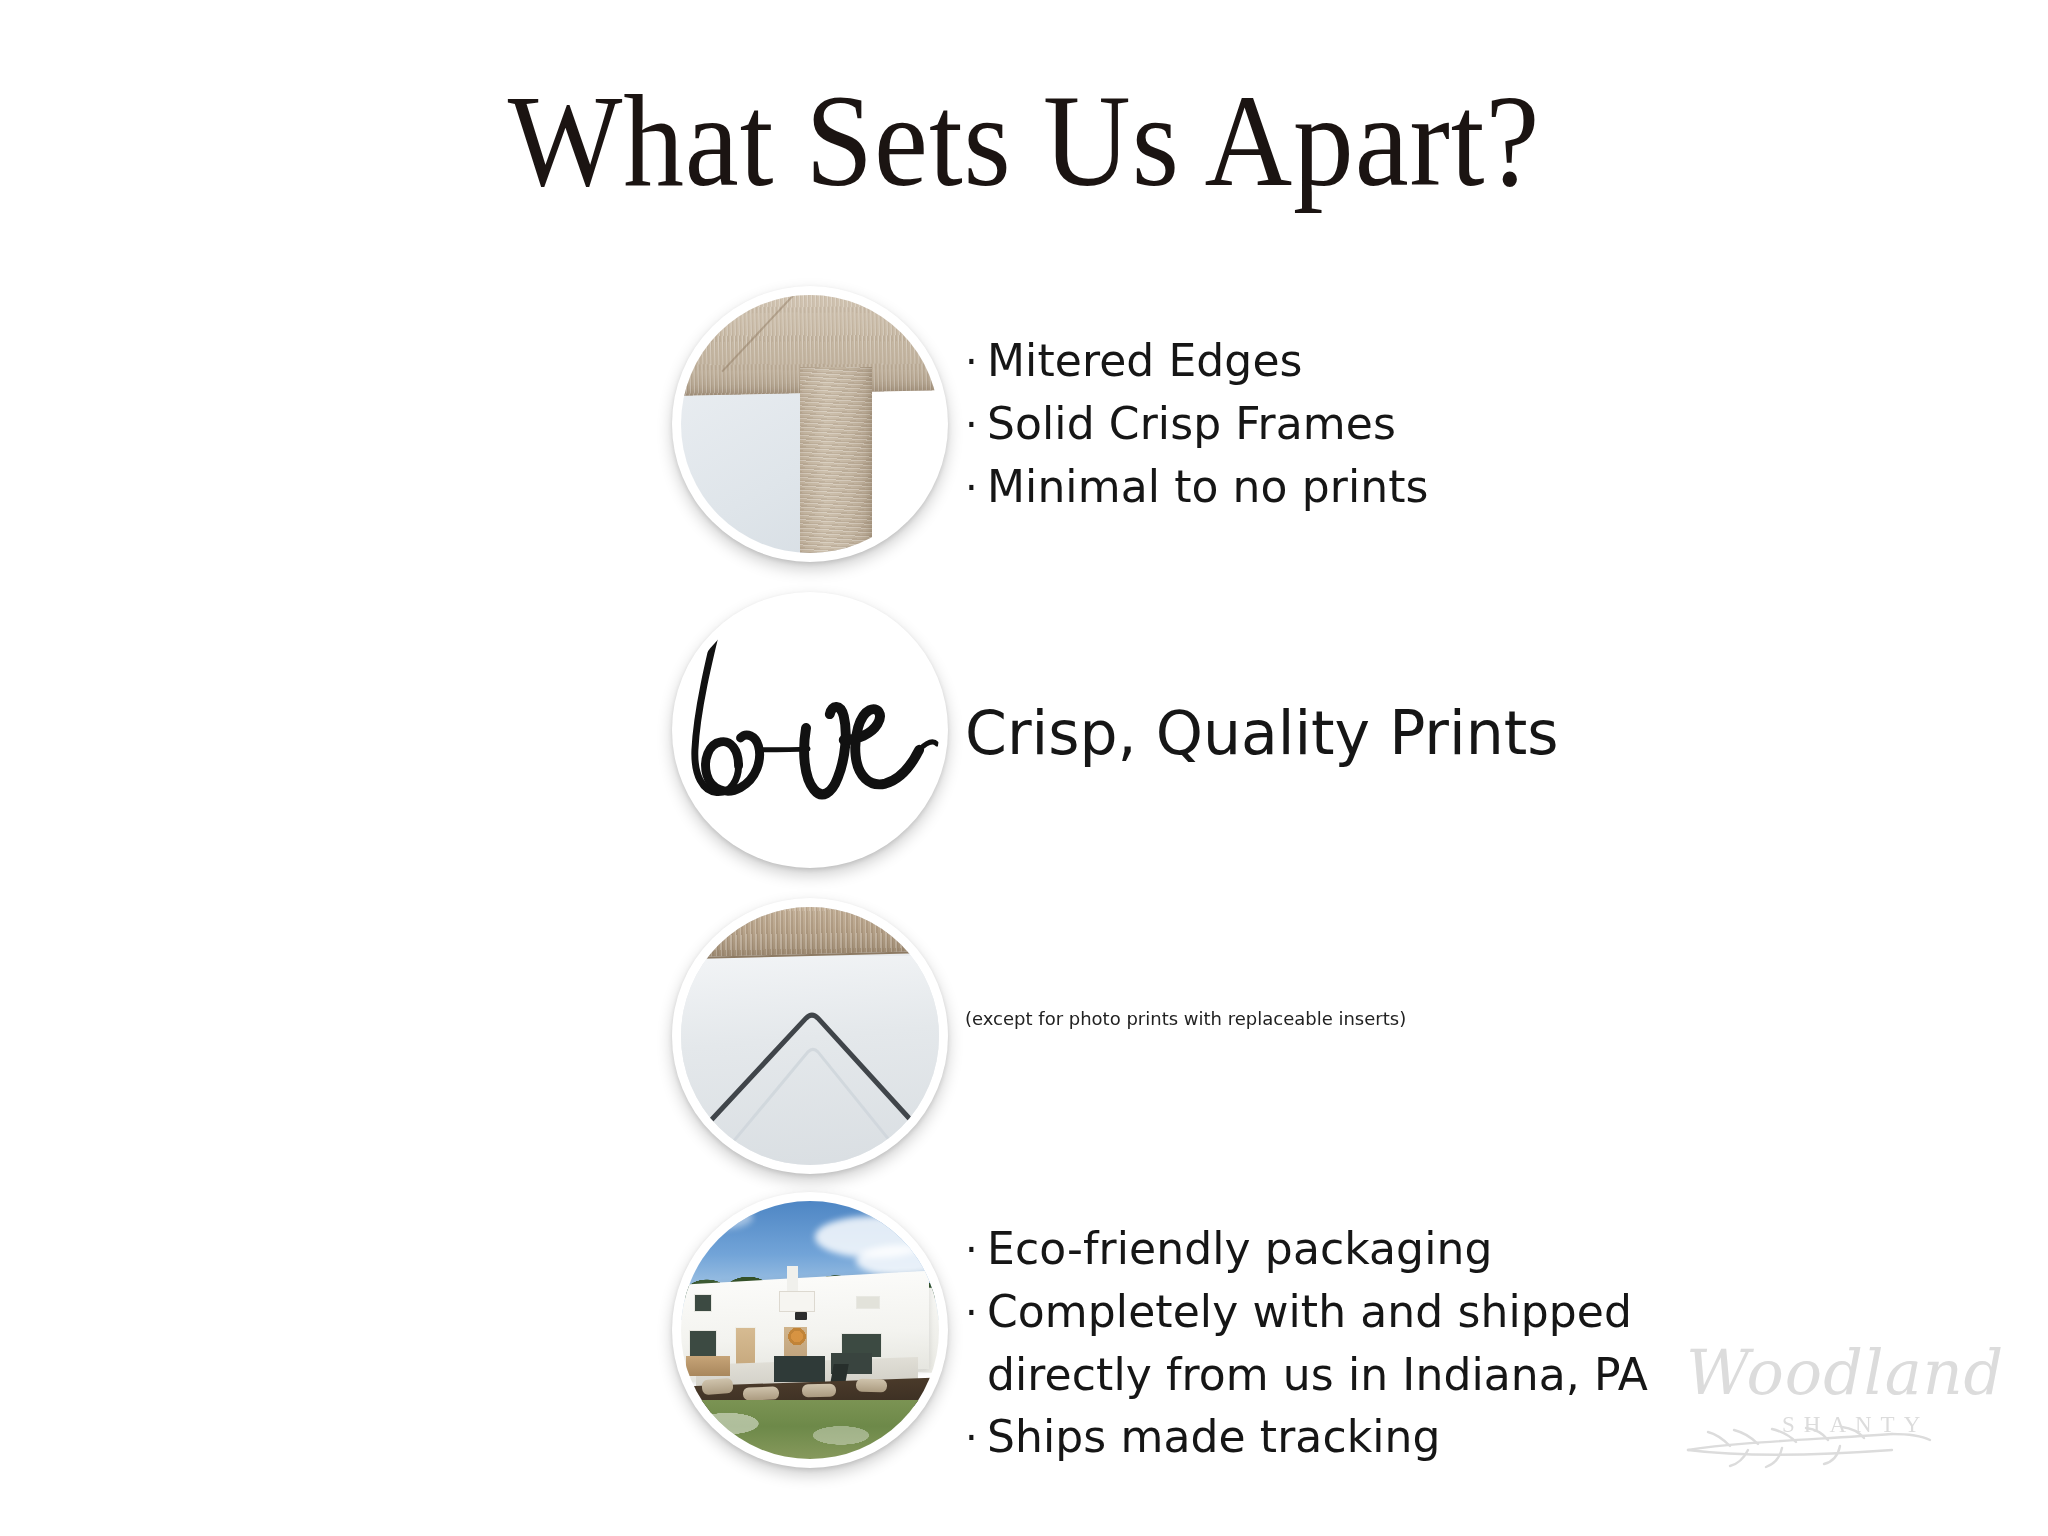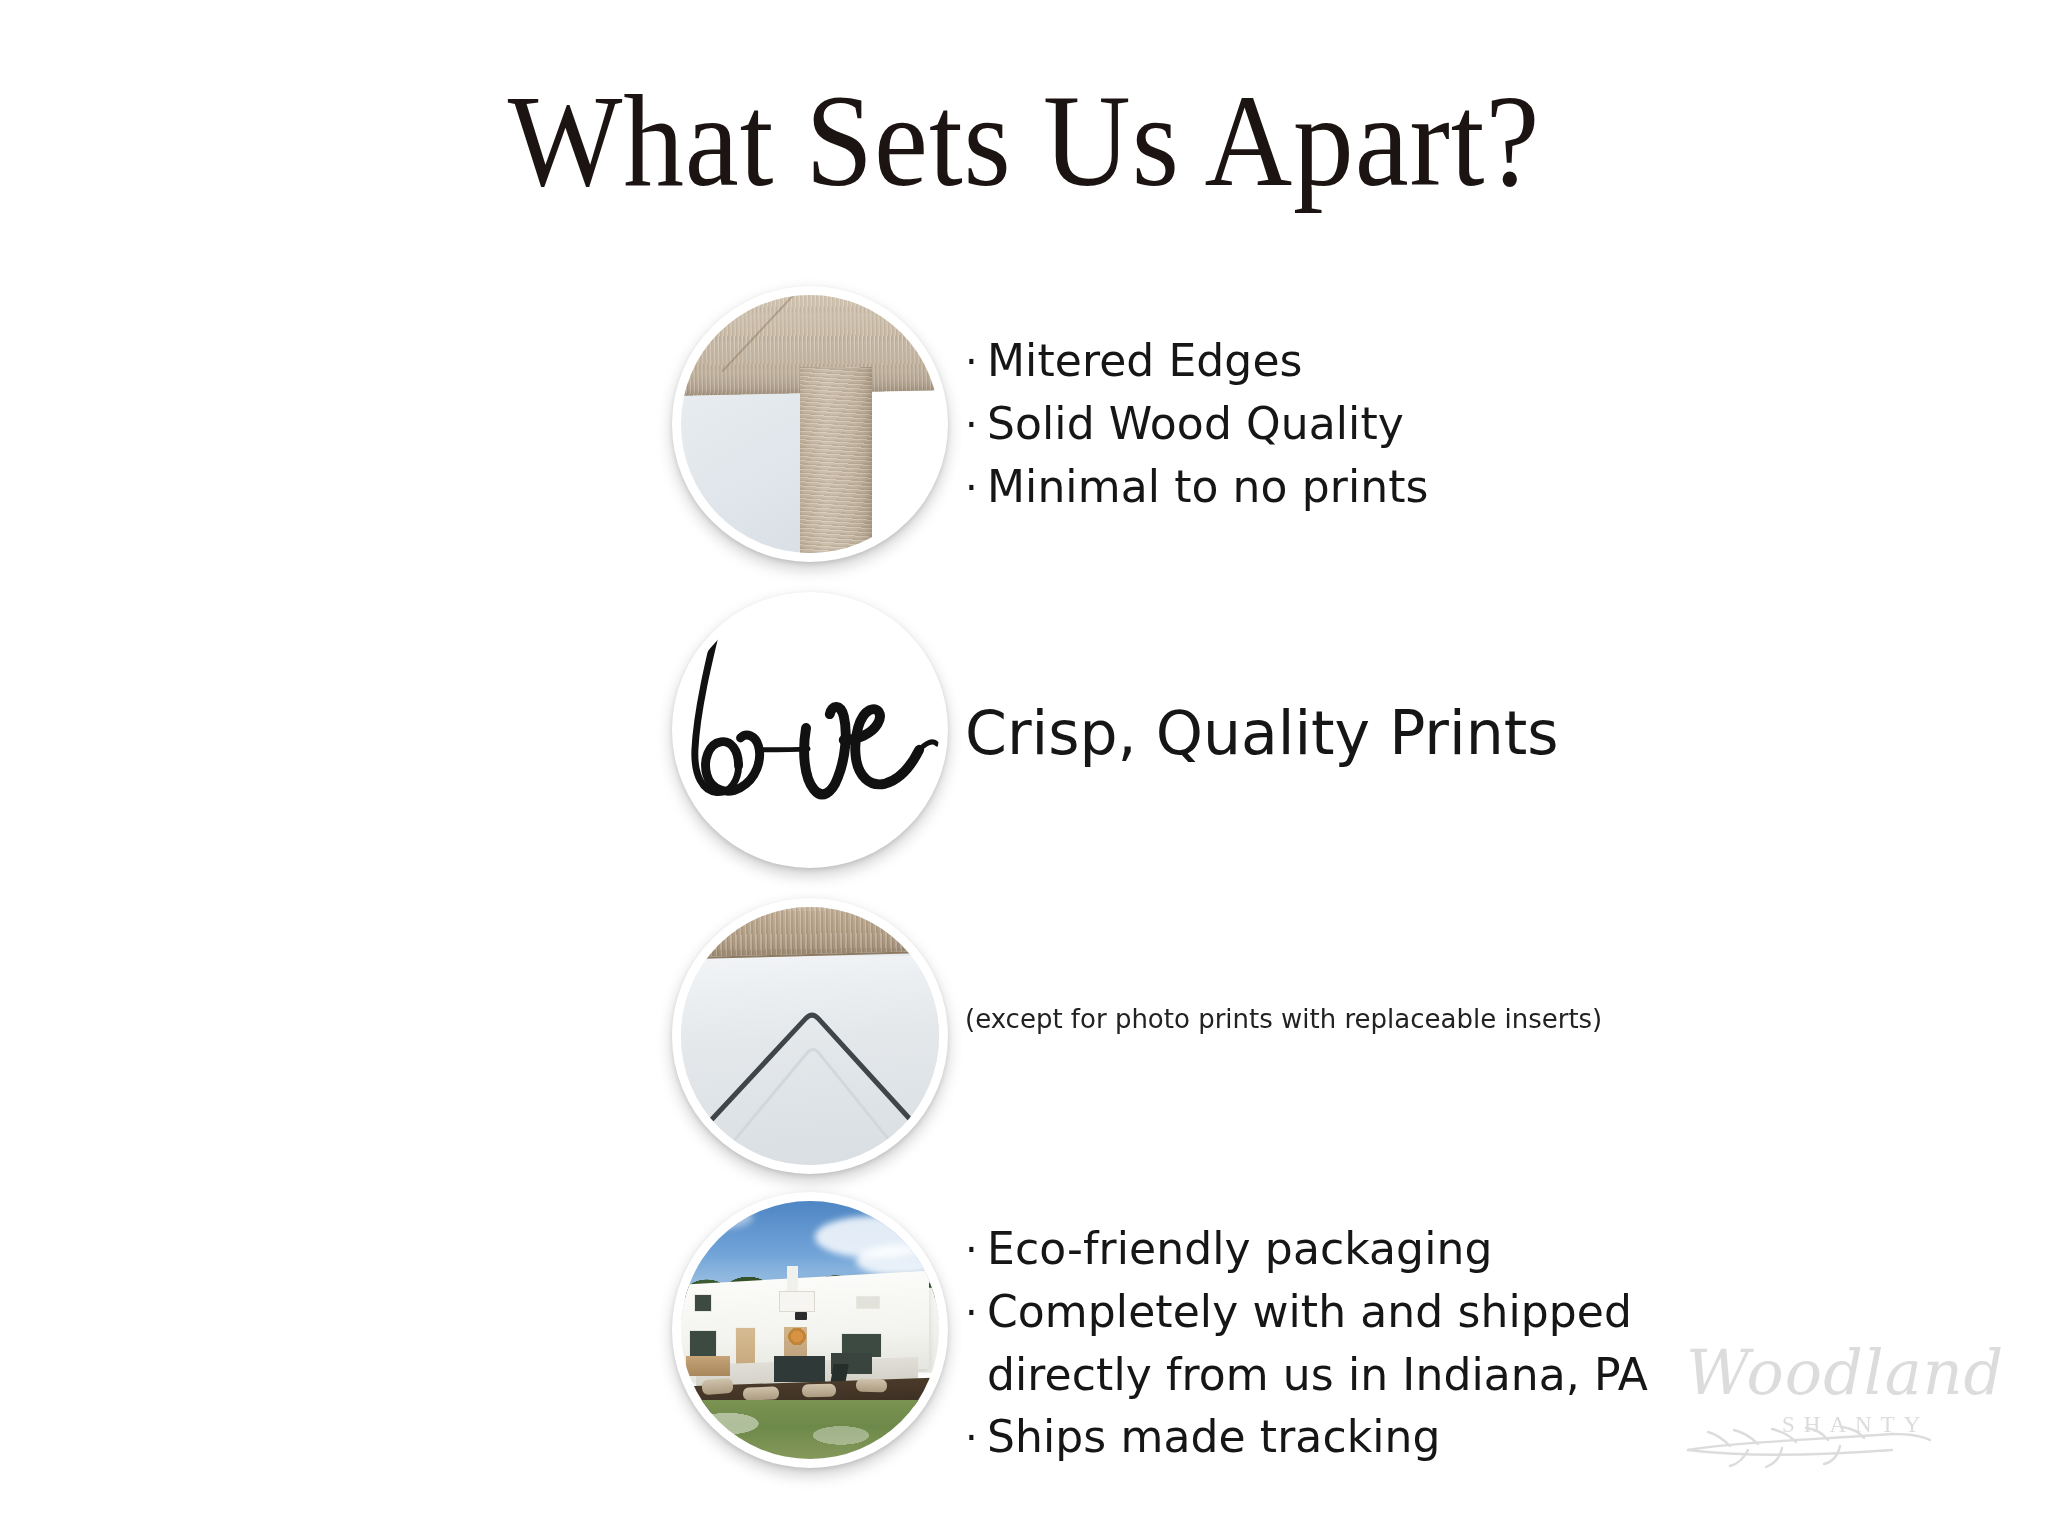--- a/index.html
+++ b/index.html
@@ -250,21 +250,21 @@
   .bullet-line .txt { flex:1 1 auto; }
   .bullet-line.cont .dot { visibility:hidden; }
 
   .plain-line {
     font-size:60px;
     line-height:60px;
     font-weight:400;
     white-space:nowrap;
   }
   .sub-note {
-    font-size:26px;
+    font-size:18px;
     line-height:34px;
     font-weight:400;
     color:#222222;
     white-space:nowrap;
   }
 
   .tb-1 { top:330px; }
   .tb-2 { top:703px; }
   .tb-3 { top:988px; }
   .tb-4 { top:1218px; }
@@ -318,21 +318,21 @@
   </div>
 </div>
 
 <div class="text-block tb-1">
   <div class="bullet-line">
     <span class="dot">·</span>
     <span class="txt">Mitered Edges</span>
   </div>
   <div class="bullet-line">
     <span class="dot">·</span>
-    <span class="txt">Solid Wood Quality</span>
+    <span class="txt">Solid Crisp Frames</span>
   </div>
   <div class="bullet-line">
     <span class="dot">·</span>
     <span class="txt">Minimal to no prints</span>
   </div>
 </div>
 
 <div class="row row-2">
   <div class="badge-wrap">
     <div class="badge">

